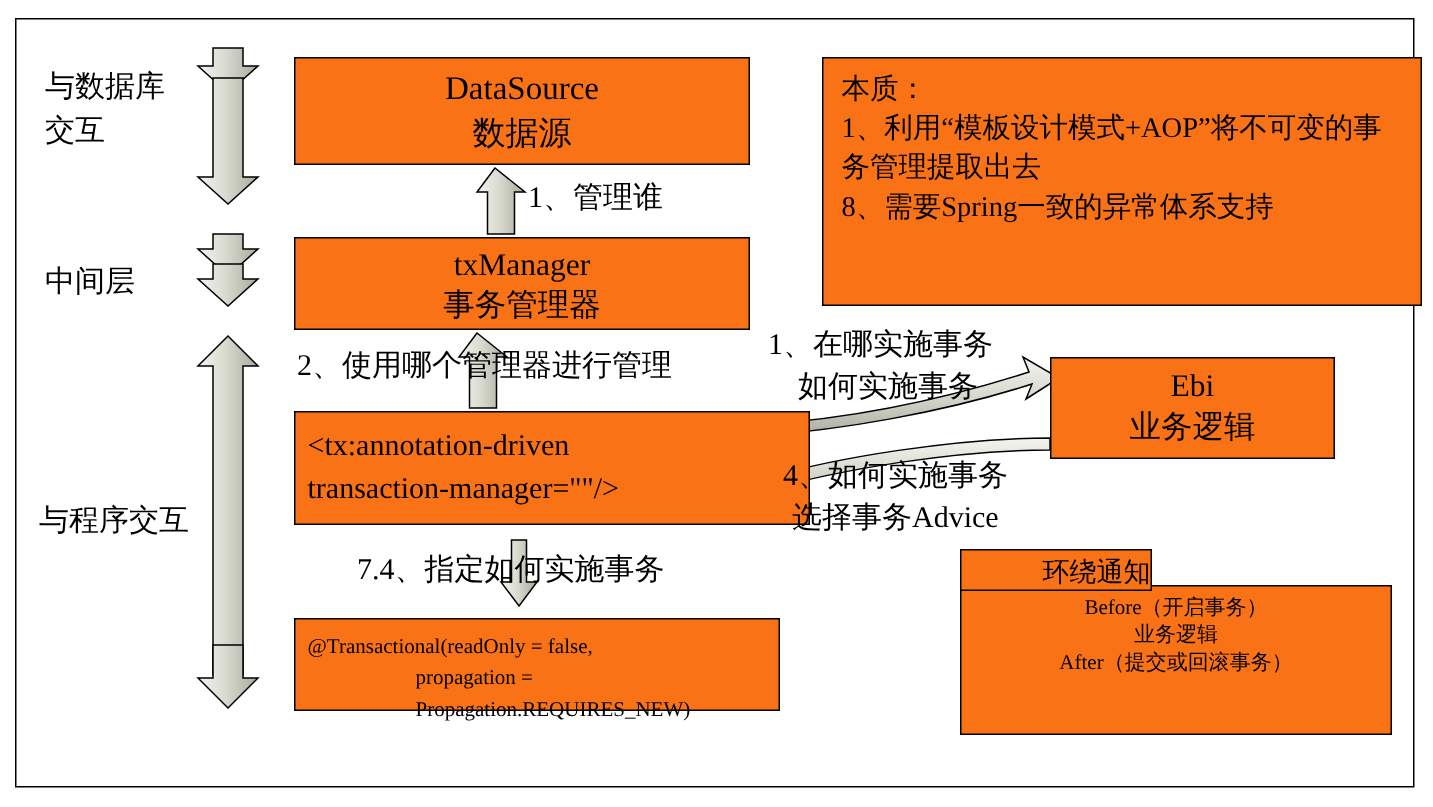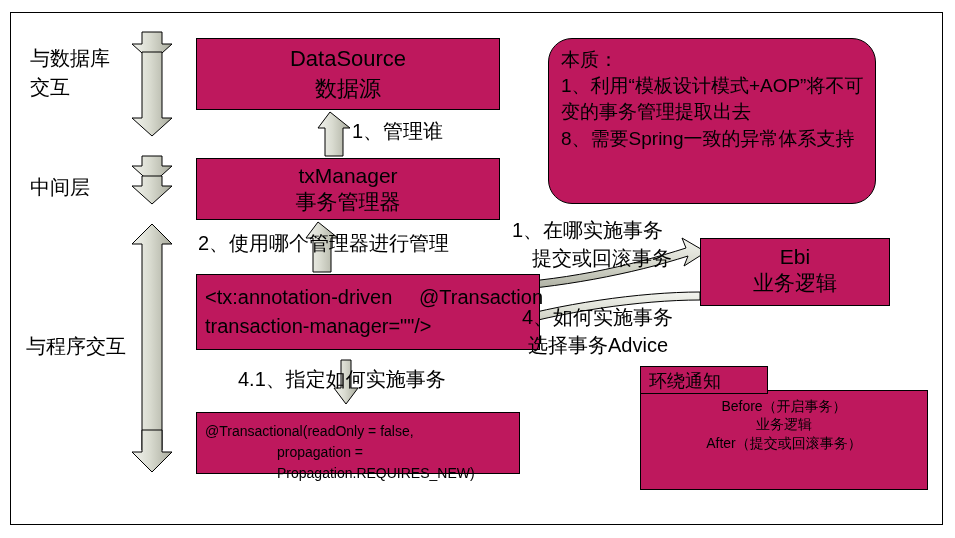--- a/index.html
+++ b/index.html
@@ -5,35 +5,35 @@
   html, body {
     margin: 0;
     padding: 0;
     background: #ffffff;
   }
   #canvas {
     position: relative;
     width: 955px;
     height: 538px;
     background: #ffffff;
-    font-family: Liberation Sans, sans-serif;
+    font-family: Liberation Serif, serif;
     overflow: hidden;
   }
   .frame {
     position: absolute;
     left: 10px;
     top: 12px;
     width: 933px;
     height: 513px;
     border: 1px solid #000000;
     box-sizing: border-box;
   }
   .box {
     position: absolute;
-    background: #be185d;
+    background: #f97316;
     border: 1px solid #000000;
     box-sizing: border-box;
     text-align: center;
     color: #000000;
   }
   .box .line {
     display: block;
   }
   .label {
     position: absolute;
@@ -50,26 +50,25 @@
   }
   #datasource-box .line + .line { margin-top: 2px; }
 
   #txmanager-box {
     left: 196px; top: 158px; width: 304px; height: 62px;
     font-size: 21px;
     padding-top: 5px;
   }
 
   #essence-box {
-    left: 548px; top: 38px; width: 328px; height: 166px;
+    left: 548px; top: 38px; width: 400px; height: 166px;
     font-size: 19px;
     text-align: left;
     padding: 8px 10px 0 12px;
     line-height: 1.38;
-    border-radius: 24px;
   }
 
   #txannotation-box {
     left: 196px; top: 274px; width: 344px; height: 76px;
     font-size: 20px;
     text-align: left;
     padding: 8px 0 0 8px;
     line-height: 1.45;
   }
   #txannotation-box .tx-at {
@@ -87,21 +86,21 @@
   #advice-box {
     left: 640px; top: 390px; width: 288px; height: 100px;
     font-size: 14px;
     padding-top: 6px;
     line-height: 1.32;
   }
 
   #advice-title-box {
     left: 640px; top: 366px; width: 128px; height: 28px;
     font-size: 18px;
-    text-align: left;
+    text-align: right;
     padding: 2px 0 0 8px;
   }
 
   #annotational-box {
     left: 196px; top: 412px; width: 324px; height: 62px;
     font-size: 14px;
     text-align: left;
     padding: 8px 0 0 8px;
     line-height: 1.5;
   }
@@ -200,21 +199,20 @@
 
   <div class="box" id="essence-box">
     <span class="line">本质：</span>
     <span class="line">1、利用“模板设计模式+AOP”将不可变的事务管理提取出去</span>
     <span class="line">8、需要Spring一致的异常体系支持</span>
   </div>
 
   <div class="box" id="txannotation-box">
     <span class="line">&lt;tx:annotation-driven</span>
     <span class="line">transaction-manager=""/&gt;</span>
-    <span class="tx-at">@Transaction</span>
   </div>
 
   <div class="box" id="ebi-box">
     <span class="line">Ebi</span>
     <span class="line">业务逻辑</span>
   </div>
 
   <div class="box" id="advice-box">
     <span class="line">Before（开启事务）</span>
     <span class="line">业务逻辑</span>
@@ -224,21 +222,21 @@
 
   <div class="box" id="annotational-box">
     <span class="line">@Transactional(readOnly = false,</span>
     <span class="indent">propagation = Propagation.REQUIRES_NEW)</span>
   </div>
 
   <div class="label" id="label-1">1、管理谁</div>
   <div class="label" id="label-2">2、使用哪个管理器进行管理</div>
   <div class="label multi" id="label-3">
     <span class="line">1、在哪实施事务</span><br>
-    <span class="line" style="padding-left:20px">提交或回滚事务</span>
+    <span class="line" style="padding-left:20px">如何实施事务</span>
   </div>
   <div class="label multi" id="label-4">
     <span class="line">4、如何实施事务</span><br>
     <span class="line" style="padding-left:6px">选择事务Advice</span>
   </div>
-  <div class="label" id="label-41">4.1、指定如何实施事务</div>
+  <div class="label" id="label-41">7.4、指定如何实施事务</div>
 
 </div>
 
 </body></html>

